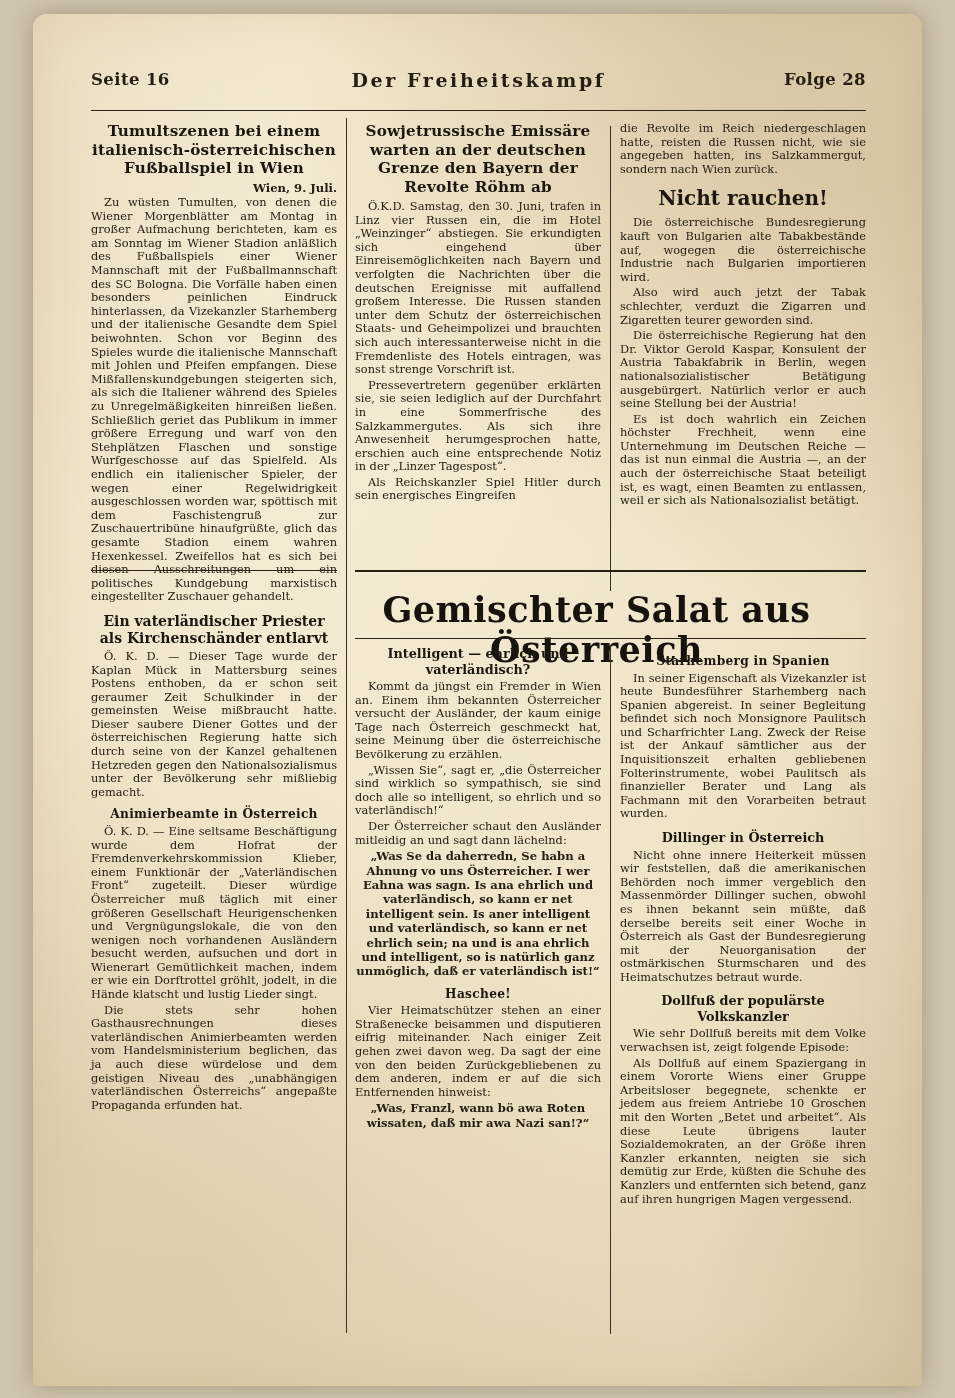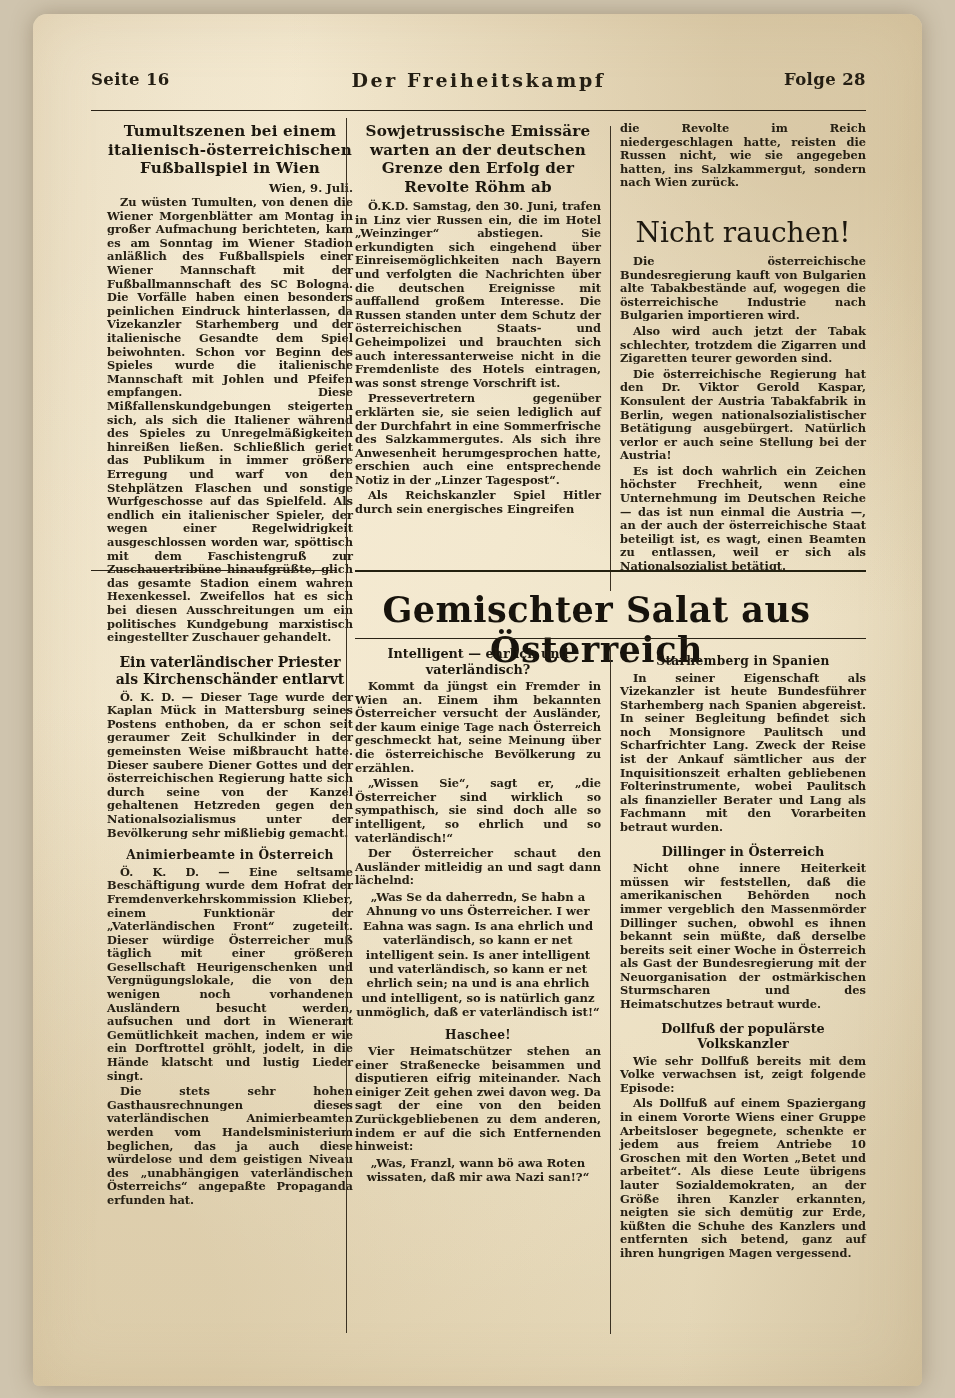--- a/index.html
+++ b/index.html
@@ -41,29 +41,29 @@
   
   .frak{
     font-family:"DejaVu Serif", serif;
     font-weight:700;
     color:#241e13;
   }
 
   
   .cols{position:absolute;left:58px;top:108px;width:775px;}
   .col{position:absolute;top:0;width:246px;}
-  .c1{left:16px;}
+  .c1{left:0;}
   .c2{left:264px;}
   .c3{left:529px;}
   .vrule{position:absolute;width:0;border-left:1.3px solid #3a3122;}
 
   
   .p{
     font-family:"DejaVu Serif", serif;
-    font-weight:700;
+    font-weight:400;
     font-size:11.4px;
     line-height:13.6px;
     color:#262014;
     text-align:justify;
     text-justify:inter-word;
     margin:0 0 2px 0;
     hyphens:auto;
     -webkit-hyphens:auto;
   }
   .p.ind{text-indent:13px;}
@@ -95,24 +95,24 @@
     font-weight:700;
     font-size:12.2px;
     line-height:14.5px;
     text-align:center;
     margin:8px 0 3px 0;
     color:#1d180f;
     letter-spacing:.3px;
   }
   .big-center{
     font-family:"DejaVu Serif", serif;
-    font-weight:400;
-    font-size:28px;
-    text-align:center;
-    margin:26px 0 6px 0;
+    font-weight:700;
+    font-size:20px;
+    text-align:center;
+    margin:10px 0 6px 0;
     color:#1d180f;
   }
   .banner{
     position:absolute;left:58px;width:775px;text-align:center;
     font-family:"DejaVu Serif", serif;font-weight:700;
     font-size:35px;line-height:40px;color:#17130c;letter-spacing:.5px;
   }
   .dialect{font-size:11.6px;line-height:14.4px;text-align:center;font-weight:700;}
 </style>
 </head>
@@ -140,31 +140,31 @@
 
         <h3 class="sub frak">Ein vaterländischer Priester als Kirchenschänder entlarvt</h3>
         <p class="p ind frak">Ö. K. D. — Dieser Tage wurde der Kaplan Mück in Mattersburg seines Postens enthoben, da er schon seit geraumer Zeit Schulkinder in der gemeinsten Weise mißbraucht hatte. Dieser saubere Diener Gottes und der österreichischen Regierung hatte sich durch seine von der Kanzel gehaltenen Hetzreden gegen den Nationalsozialismus unter der Bevölkerung sehr mißliebig gemacht.</p>
 
         <h4 class="minor frak">Animierbeamte in Österreich</h4>
         <p class="p ind frak">Ö. K. D. — Eine seltsame Beschäftigung wurde dem Hofrat der Fremdenverkehrskommission Klieber, einem Funktionär der „Vaterländischen Front“ zugeteilt. Dieser würdige Österreicher muß täglich mit einer größeren Gesellschaft Heurigenschenken und Vergnügungslokale, die von den wenigen noch vorhandenen Ausländern besucht werden, aufsuchen und dort in Wienerart Gemütlichkeit machen, indem er wie ein Dorftrottel gröhlt, jodelt, in die Hände klatscht und lustig Lieder singt.</p>
         <p class="p ind frak">Die stets sehr hohen Gasthausrechnungen dieses vaterländischen Animierbeamten werden vom Handelsministerium beglichen, das ja auch diese würdelose und dem geistigen Niveau des „unabhängigen vaterländischen Österreichs“ angepaßte Propaganda erfunden hat.</p>
       </div>
 
       <div class="col c2">
-        <h2 class="hd frak">Sowjetrussische Emissäre warten an der deutschen Grenze den Erfolg der Revolte Röhm ab</h2>
+        <h2 class="hd frak">Sowjetrussische Emissäre warten an der deutschen Grenze den Bayern der Revolte Röhm ab</h2>
         <p class="p ind frak">Ö.K.D. Samstag, den 30. Juni, trafen in Linz vier Russen ein, die im Hotel „Weinzinger“ abstiegen. Sie erkundigten sich eingehend über Einreisemöglichkeiten nach Bayern und verfolgten die Nachrichten über die deutschen Ereignisse mit auffallend großem Interesse. Die Russen standen unter dem Schutz der österreichischen Staats- und Geheimpolizei und brauchten sich auch interessanterweise nicht in die Fremdenliste des Hotels eintragen, was sonst strenge Vorschrift ist.</p>
         <p class="p ind frak">Pressevertretern gegenüber erklärten sie, sie seien lediglich auf der Durchfahrt in eine Sommerfrische des Salzkammergutes. Als sich ihre Anwesenheit herumgesprochen hatte, erschien auch eine entsprechende Notiz in der „Linzer Tagespost“.</p>
         <p class="p ind frak">Als Reichskanzler Spiel Hitler durch sein energisches Eingreifen</p>
       </div>
 
       <div class="col c3">
         <p class="p frak">die Revolte im Reich niedergeschlagen hatte, reisten die Russen nicht, wie sie angegeben hatten, ins Salzkammergut, sondern nach Wien zurück.</p>
         <div class="big-center frak">Nicht rauchen!</div>
         <p class="p ind frak">Die österreichische Bundesregierung kauft von Bulgarien alte Tabakbestände auf, wogegen die österreichische Industrie nach Bulgarien importieren wird.</p>
-        <p class="p ind frak">Also wird auch jetzt der Tabak schlechter, trotzdem die Zigarren und Zigaretten teurer geworden sind.</p>
+        <p class="p ind frak">Also wird auch jetzt der Tabak schlechter, verduzt die Zigarren und Zigaretten teurer geworden sind.</p>
         <p class="p ind frak">Die österreichische Regierung hat den Dr. Viktor Gerold Kaspar, Konsulent der Austria Tabakfabrik in Berlin, wegen nationalsozialistischer Betätigung ausgebürgert. Natürlich verlor er auch seine Stellung bei der Austria!</p>
         <p class="p ind frak">Es ist doch wahrlich ein Zeichen höchster Frechheit, wenn eine Unternehmung im Deutschen Reiche — das ist nun einmal die Austria —, an der auch der österreichische Staat beteiligt ist, es wagt, einen Beamten zu entlassen, weil er sich als Nationalsozialist betätigt.</p>
       </div>
     </div>
 
     <div style="position:absolute;left:58px;top:556px;width:246px;height:0;border-top:1.6px solid #2a2316;"></div>
     <div style="position:absolute;left:322px;top:556px;width:511px;height:0;border-top:2.4px solid #23200f;"></div>
 
     <div class="banner frak" style="left:308px;width:511px;top:576px;">
       <span>Gemischter Salat aus Österreich</span>

